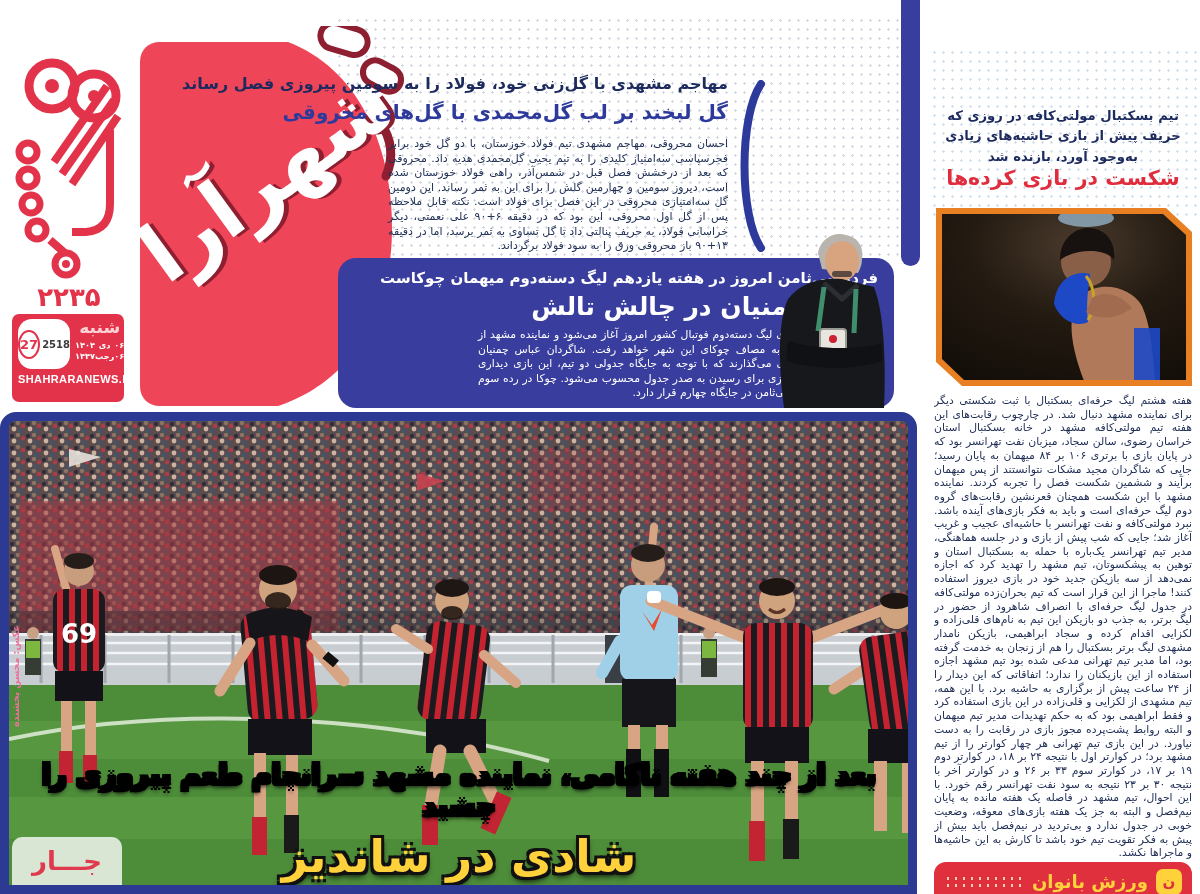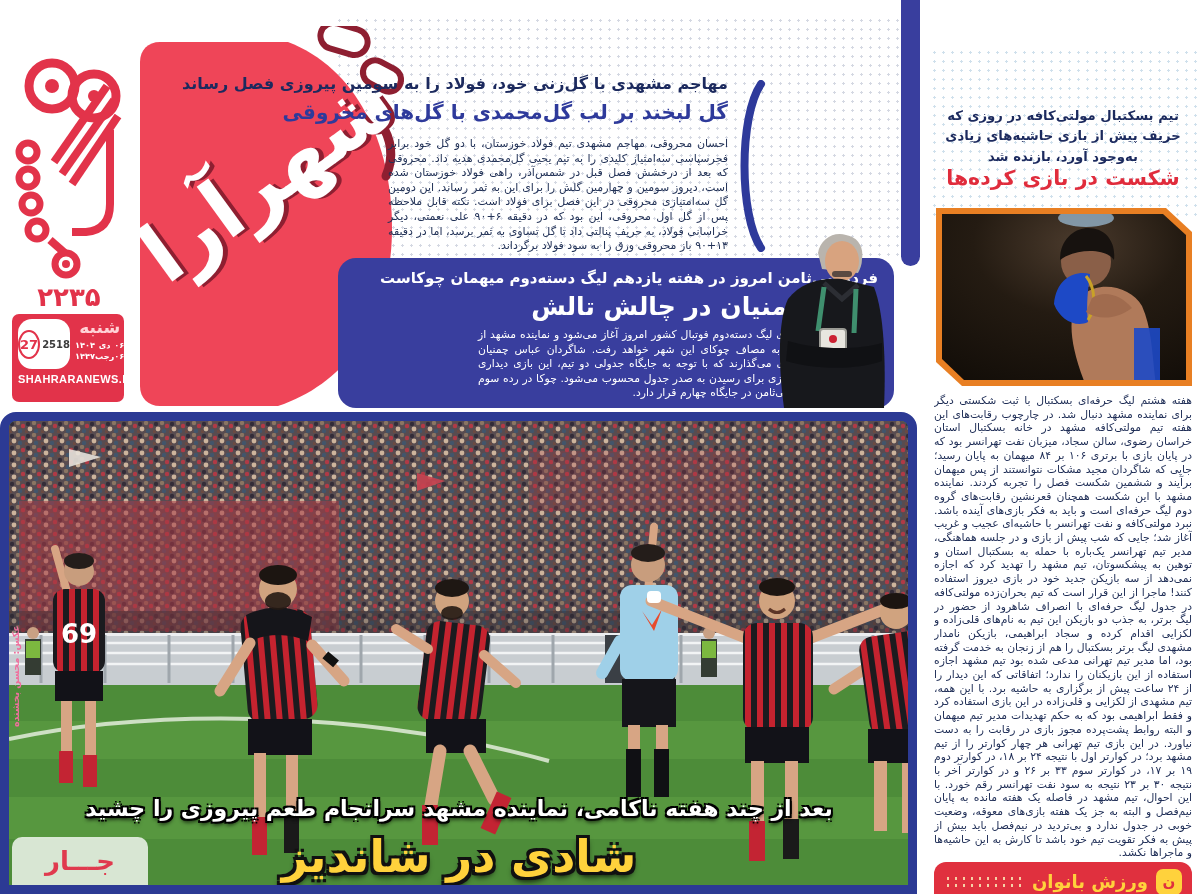--- a/index.html
+++ b/index.html
@@ -47,28 +47,28 @@
             direction:rtl;box-sizing:border-box;padding:11px 16px 8px 140px;color:#fff;}
   .art-blue .kicker{font-size:15px;font-weight:bold;margin-bottom:5px;white-space:nowrap;}
   .art-blue .headline{font-size:25px;font-weight:bold;margin-bottom:7px;white-space:nowrap;}
   .art-blue .body{font-size:10.8px;line-height:14.6px;text-align:justify;}
   .coach{left:758px;top:221px;width:138px;height:187px;}
 
   
   .main-photo{left:0;top:412px;width:917px;height:482px;border:9px solid #2c3a94;
               border-radius:16px 16px 0 0;box-sizing:border-box;overflow:hidden;background:#4d8c39;}
   .photo-kicker{position:absolute;left:30px;width:840px;bottom:64px;text-align:center;direction:rtl;
-                font-size:22px;font-weight:bold;color:#ffffff;
+                font-size:27px;font-weight:bold;color:#000000;
                 text-shadow:-2px -2px 0 #000,2px -2px 0 #000,-2px 2px 0 #000,2px 2px 0 #000,0 3px 4px #000;}
   .photo-title{position:absolute;left:30px;width:840px;bottom:2px;text-align:center;direction:rtl;
                font-size:45px;font-weight:bold;color:#ffd23c;
                text-shadow:-3px -3px 0 #111,3px -3px 0 #111,-3px 3px 0 #111,3px 3px 0 #111,0 4px 6px #000;}
   .photo-credit{position:absolute;left:1px;bottom:100px;height:160px;writing-mode:vertical-rl;
                 transform:rotate(180deg);font-size:9.5px;color:#ef6f9d;font-weight:bold;direction:rtl;}
-  .watermark{position:absolute;left:3px;bottom:0;width:136px;height:48px;background:rgba(255,255,255,.78);
+  .watermark{position:absolute;left:3px;bottom:0;width:110px;height:48px;background:rgba(255,255,255,.78);
              border-radius:10px 10px 0 0;display:flex;align-items:center;justify-content:center;
              color:#e03a4e;font-size:26px;font-weight:bold;}
 
   
   .divider{left:901px;top:0;width:19px;height:266px;background:#393e9e;border-radius:0 0 10px 10px;}
   .sb-kicker{left:934px;top:106px;width:258px;direction:rtl;text-align:center;
              font-size:13.2px;font-weight:bold;color:#1c2a5e;line-height:1.55;}
   .sb-headline{left:934px;top:166px;width:258px;direction:rtl;text-align:center;
                font-size:20.5px;font-weight:bold;color:#e02c3c;}
   .sb-photo{left:936px;top:208px;width:256px;height:178px;}

